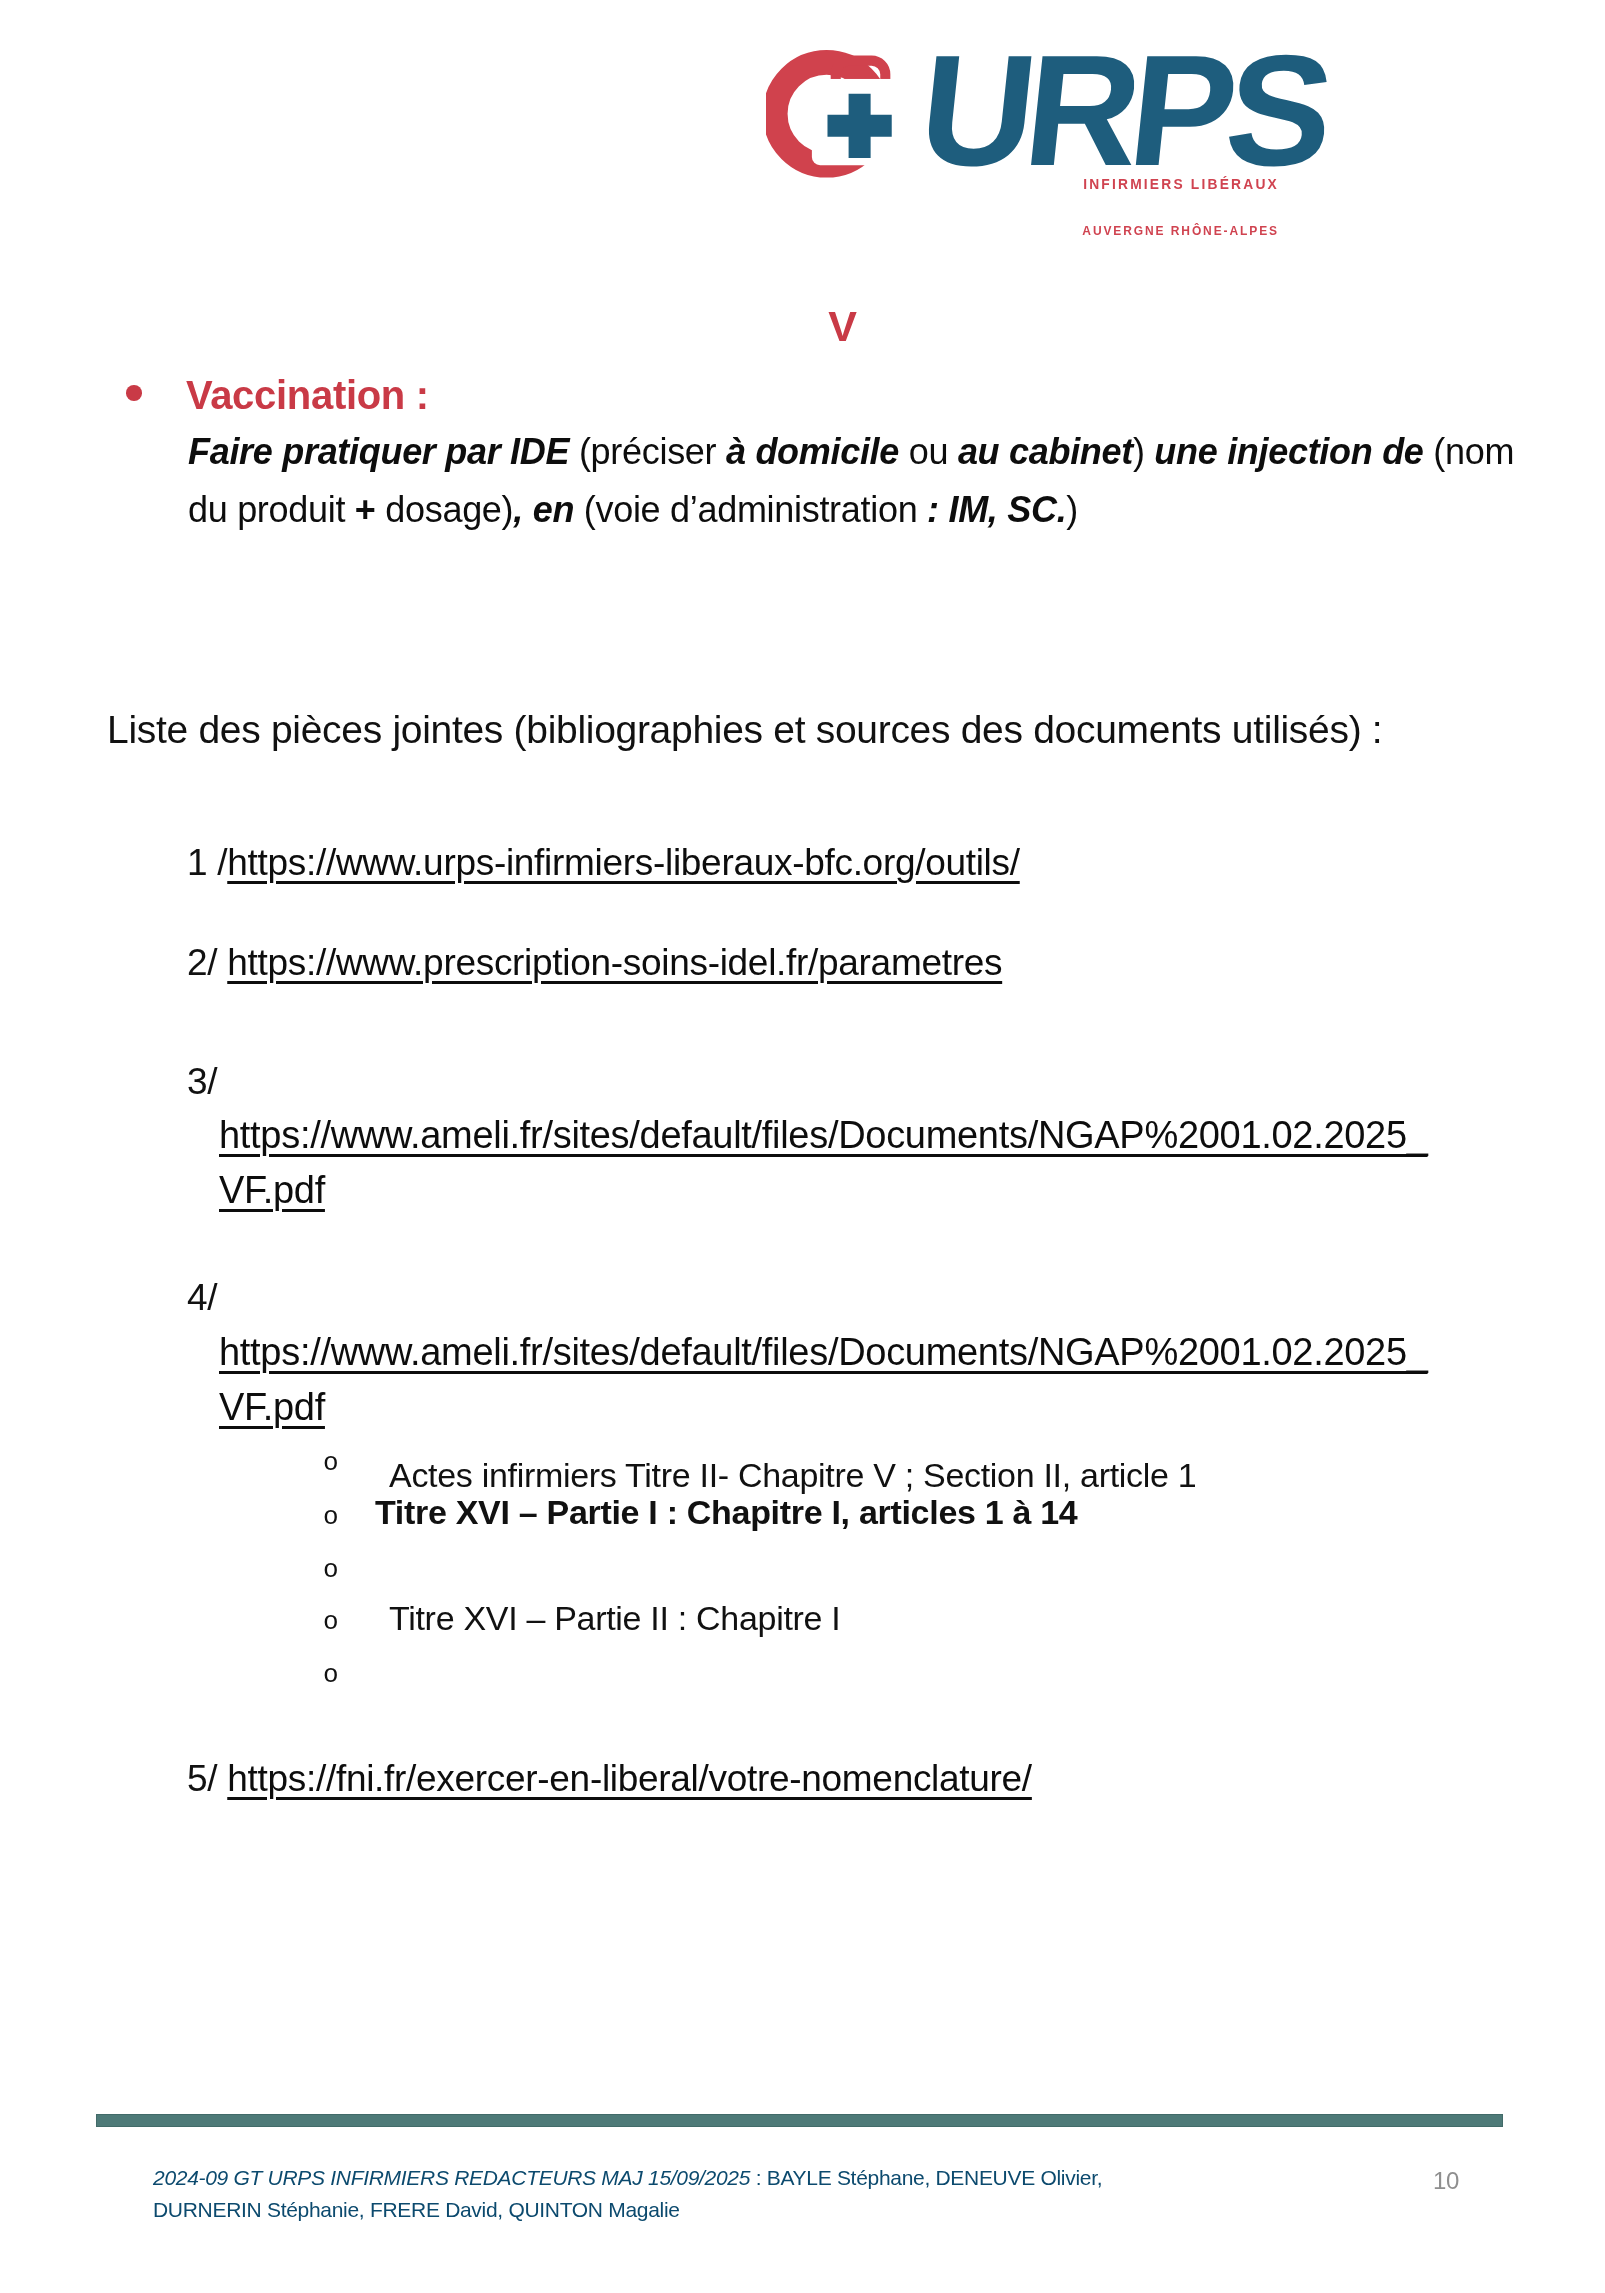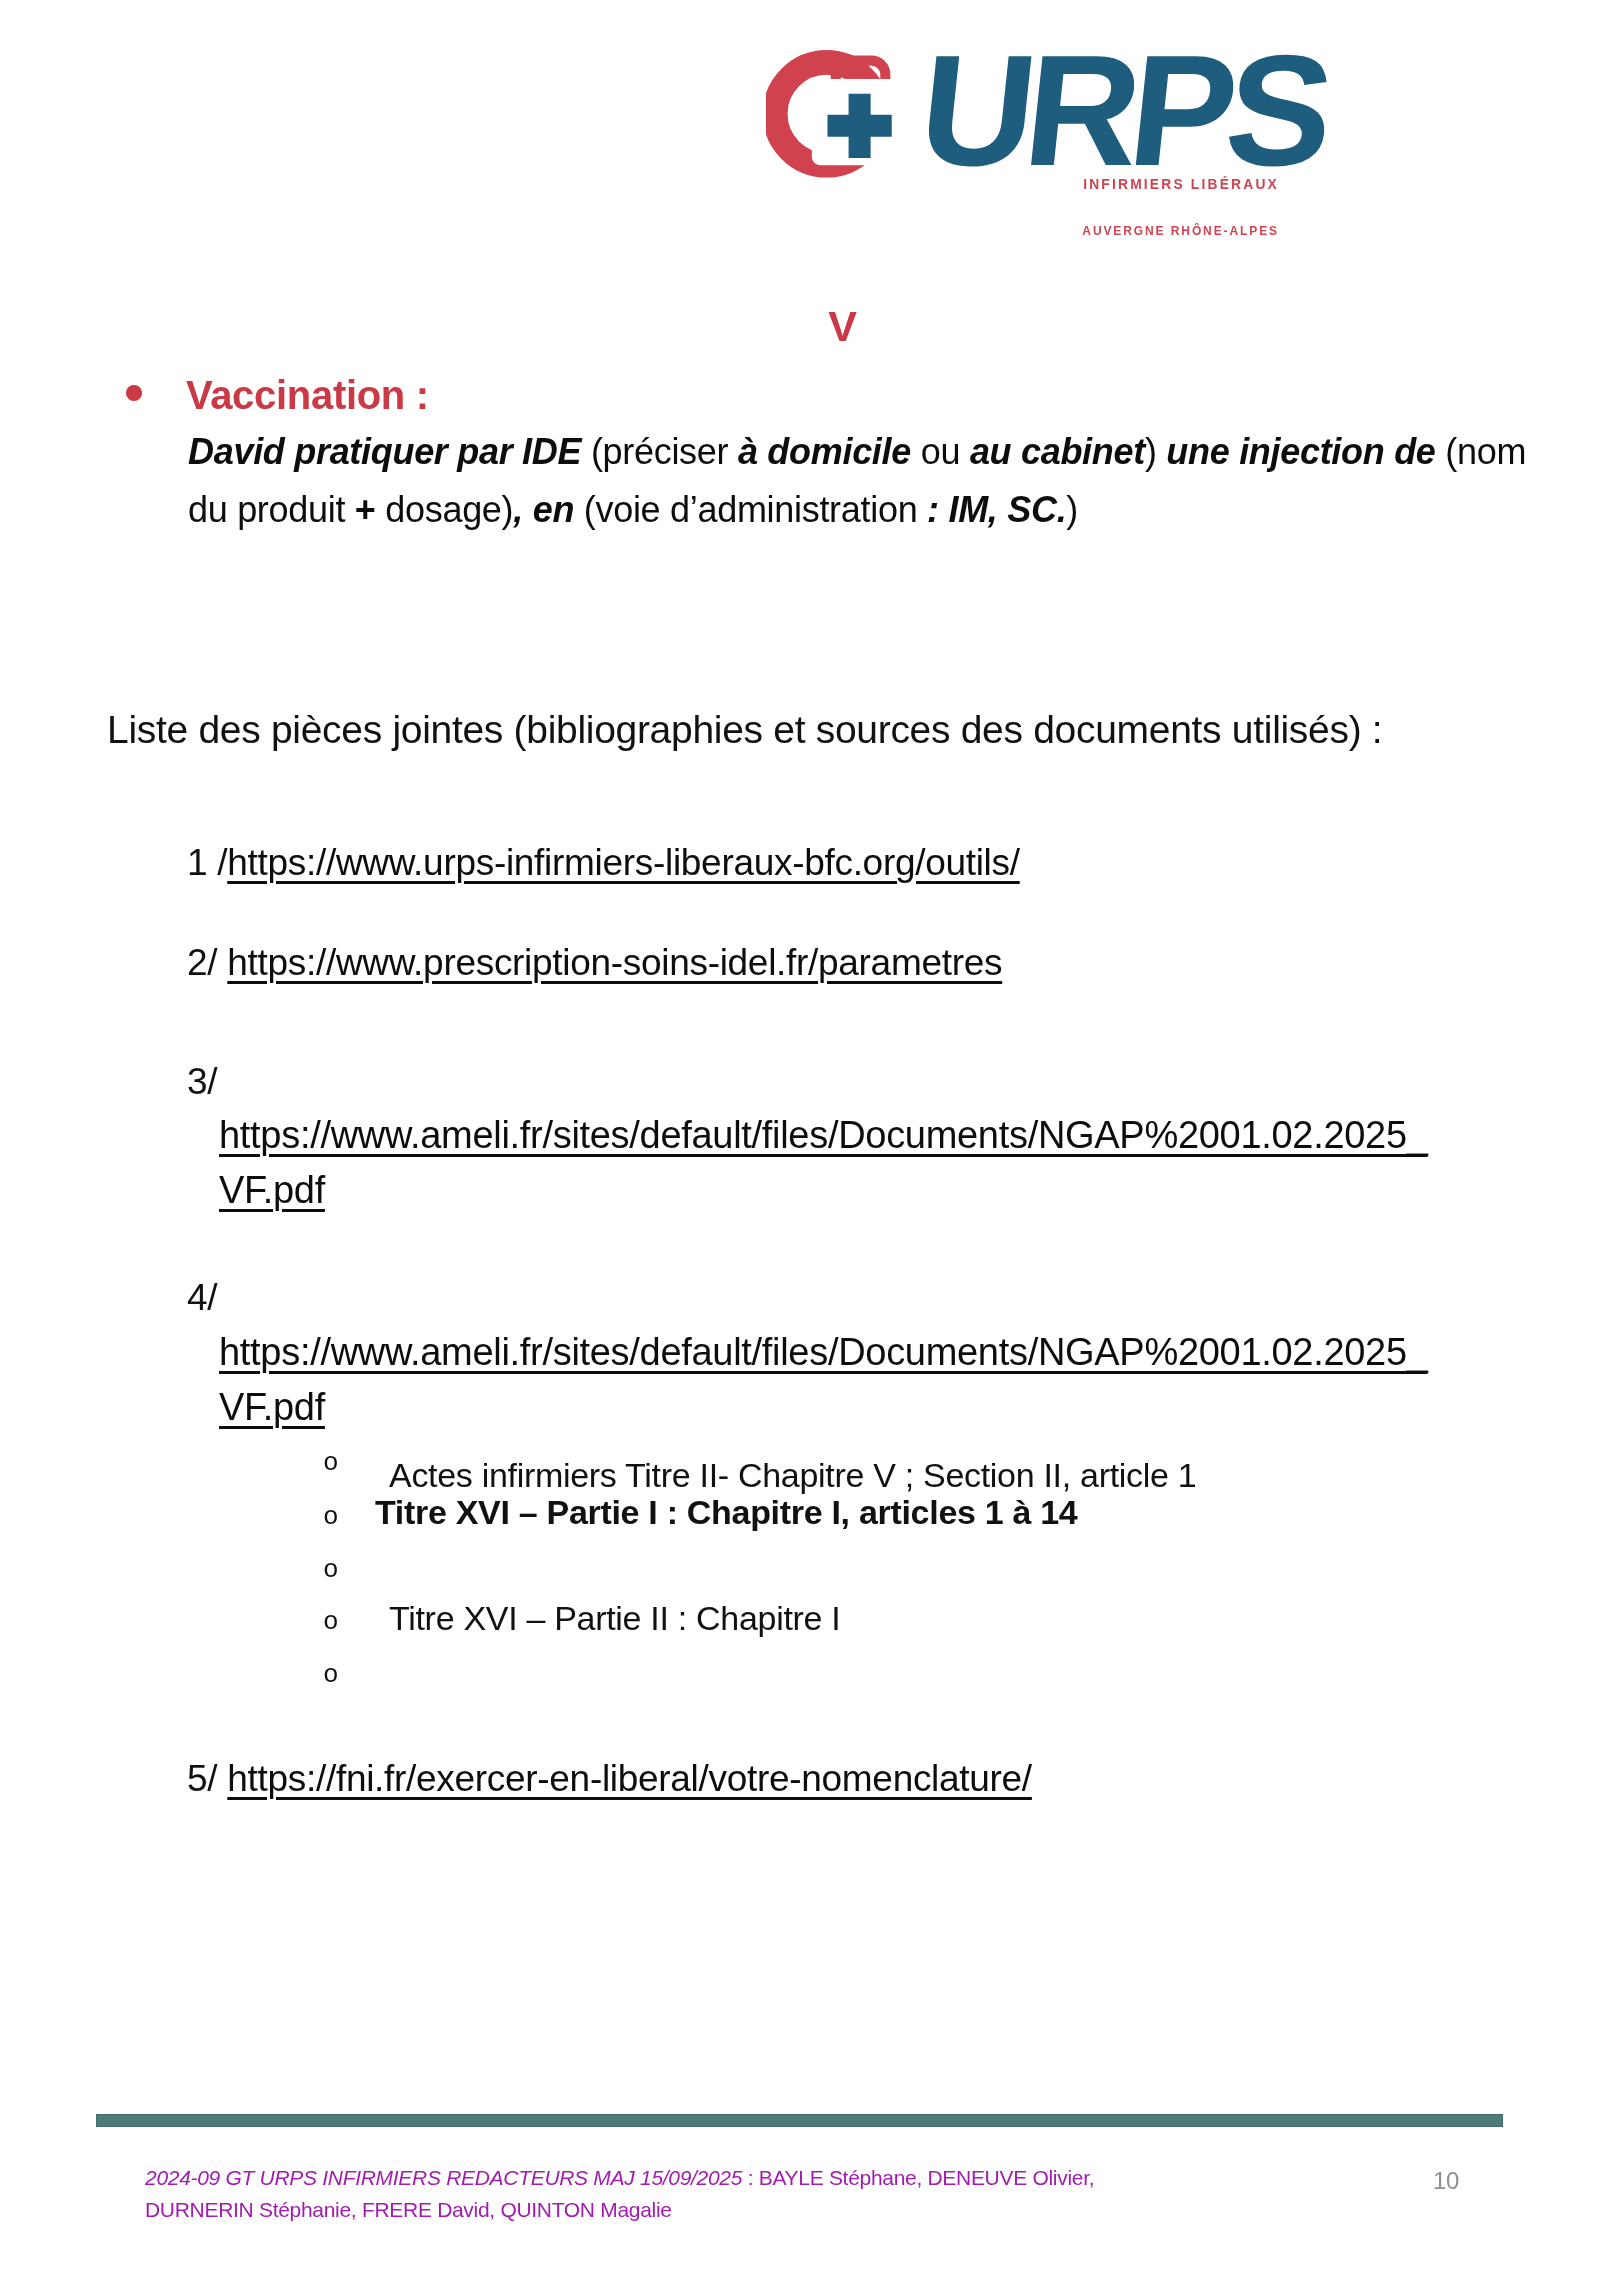--- a/index.html
+++ b/index.html
@@ -42,21 +42,21 @@
   .lnk{
     text-decoration:underline;
     text-decoration-thickness:2.8px;
     text-underline-offset:6.4px;
     color:#0d0d0d;cursor:pointer;
   }
   .sub-item{font-size:34px;line-height:42px;}
   .sub-marker{font-size:26px;line-height:33px;font-family:"Liberation Mono", monospace;}
   
   .footer-bar{left:96px;top:2114px;width:1407px;height:13px;background:#4e7a78;border:1.8px solid #426b69;box-sizing:border-box;}
-  .footer-text{left:145px;top:2162px;font-size:21px;line-height:32px;color:#a21caf;}
+  .footer-text{left:153px;top:2162px;font-size:21px;line-height:32px;color:#0c4a6e;}
   .footer-text .it{font-style:italic;}
   .page-num{left:1433px;top:2164px;font-size:24px;line-height:33px;color:#8f8f8f;}
 </style>
 </head>
 <body>
 
 <div class="page">
 
   <div class="logo-icon">
     <svg viewBox="0 0 158 152" width="145" height="140">
@@ -71,21 +71,21 @@
   <div class="logo-sub">
     <div class="l1">INFIRMIERS LIBÉRAUX</div>
     <div class="l2">AUVERGNE RHÔNE-ALPES</div>
   </div>
 
   <div class="abs chapter">V</div>
 
   <div class="vac-bullet abs" style="white-space:normal;"></div>
   <div class="abs vac-title">Vaccination :</div>
 
-  <div class="abs para pl1"><span class="bi">David pratiquer par IDE </span><span>(préciser </span><span class="bi">à domicile</span><span> ou </span><span class="bi">au cabinet</span><span>) </span><span class="bi">une injection de</span><span> (nom</span></div>
+  <div class="abs para pl1"><span class="bi">Faire pratiquer par IDE </span><span>(préciser </span><span class="bi">à domicile</span><span> ou </span><span class="bi">au cabinet</span><span>) </span><span class="bi">une injection de</span><span> (nom</span></div>
 
   <div class="abs para pl2"><span>du produit </span><span class="b">+</span><span> dosage)</span><span class="bi">, en</span><span> (voie d’administration </span><span class="bi">: IM, SC.</span><span>)</span></div>
 
   <div class="abs liste">Liste des pièces jointes (bibliographies et sources des documents utilisés) :</div>
 
   <div class="abs item" style="left:187px;top:839px;"><span>1 /</span><span class="lnk">https://www.urps-infirmiers-liberaux-bfc.org/outils/</span></div>
 
   <div class="abs item" style="left:187px;top:939px;"><span>2/ </span><span class="lnk">https://www.prescription-soins-idel.fr/parametres</span></div>
 
   <div class="abs item" style="left:187px;top:1058px;">3/</div>

